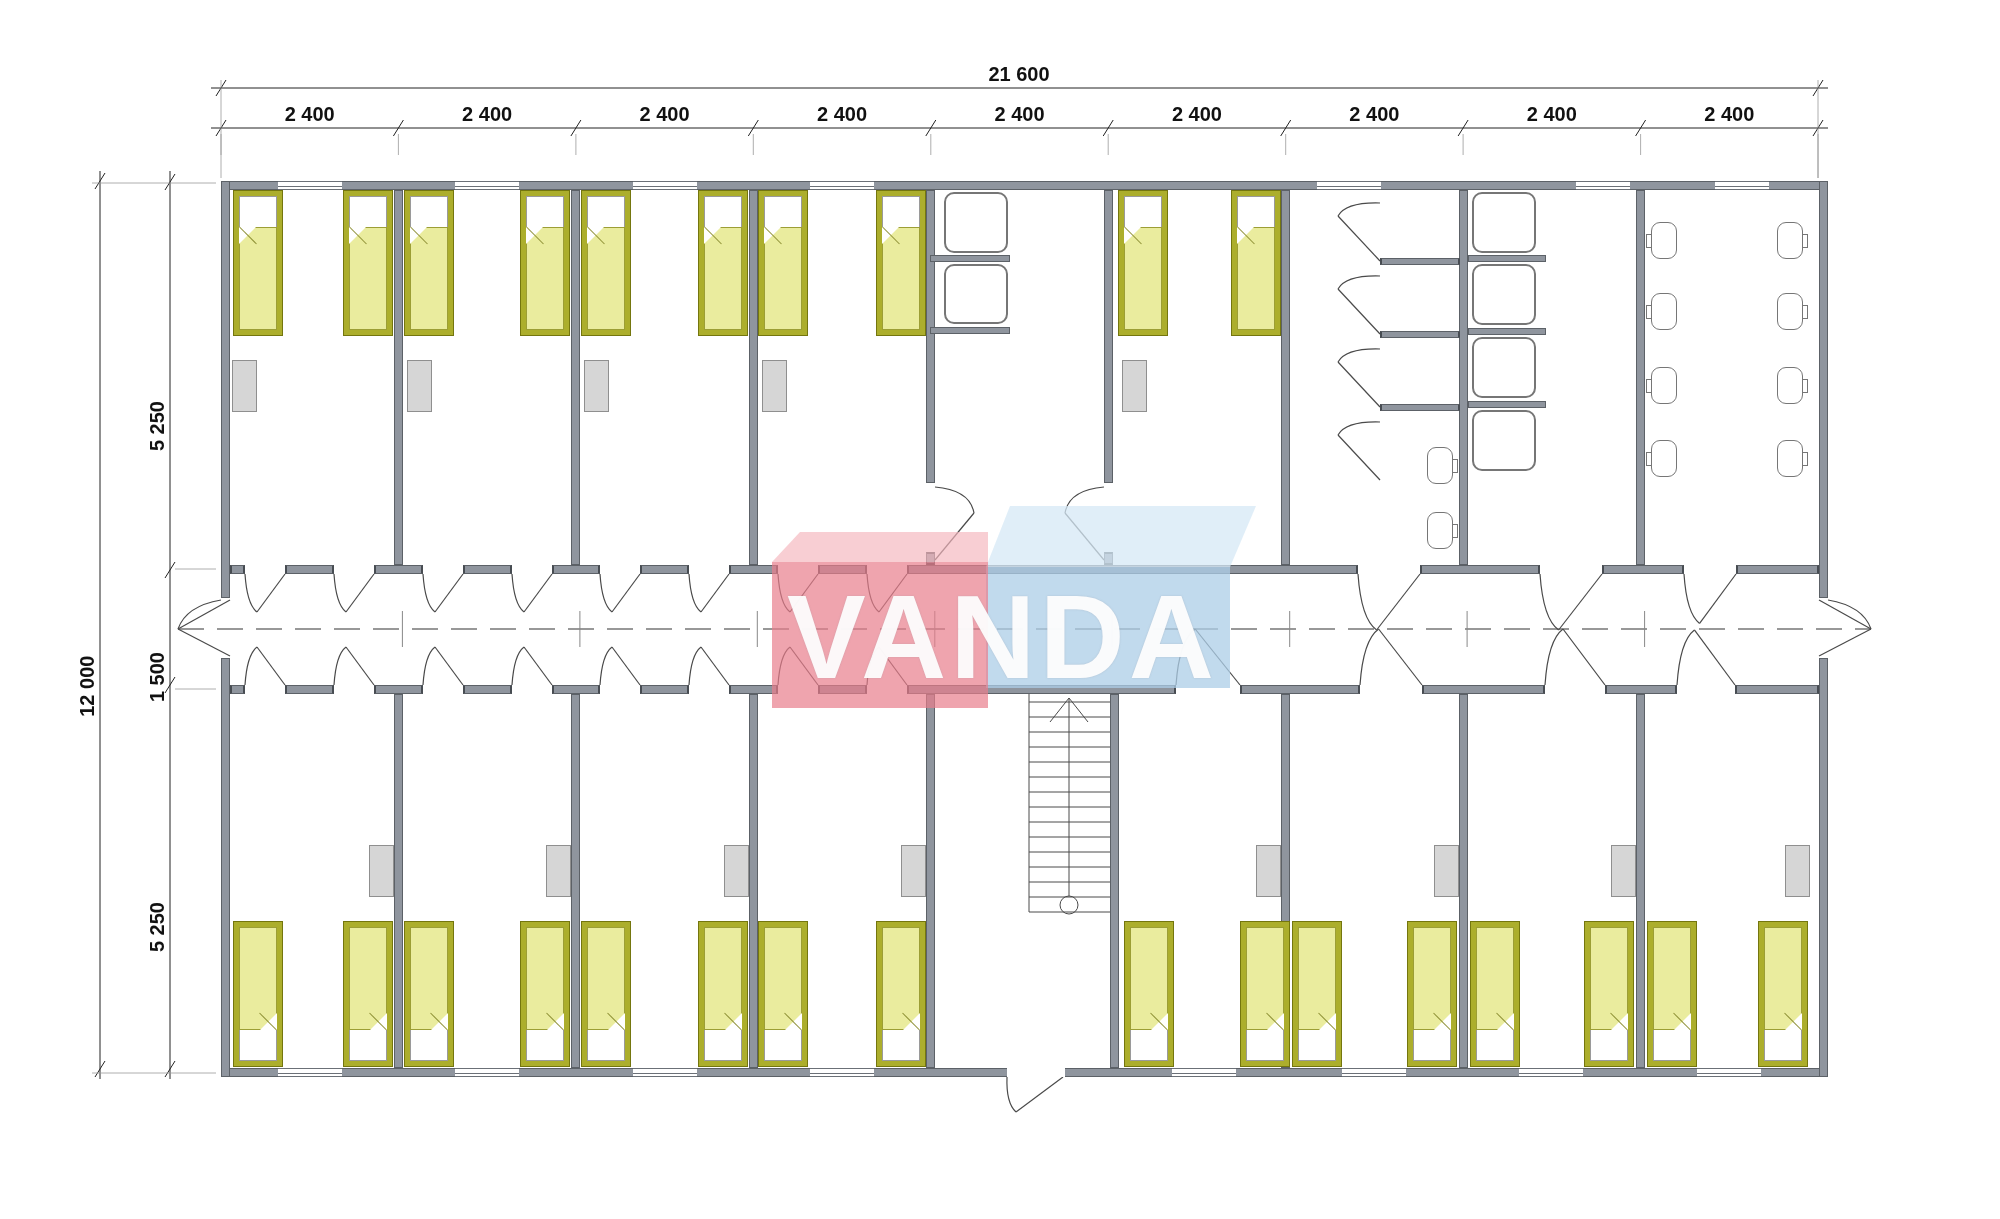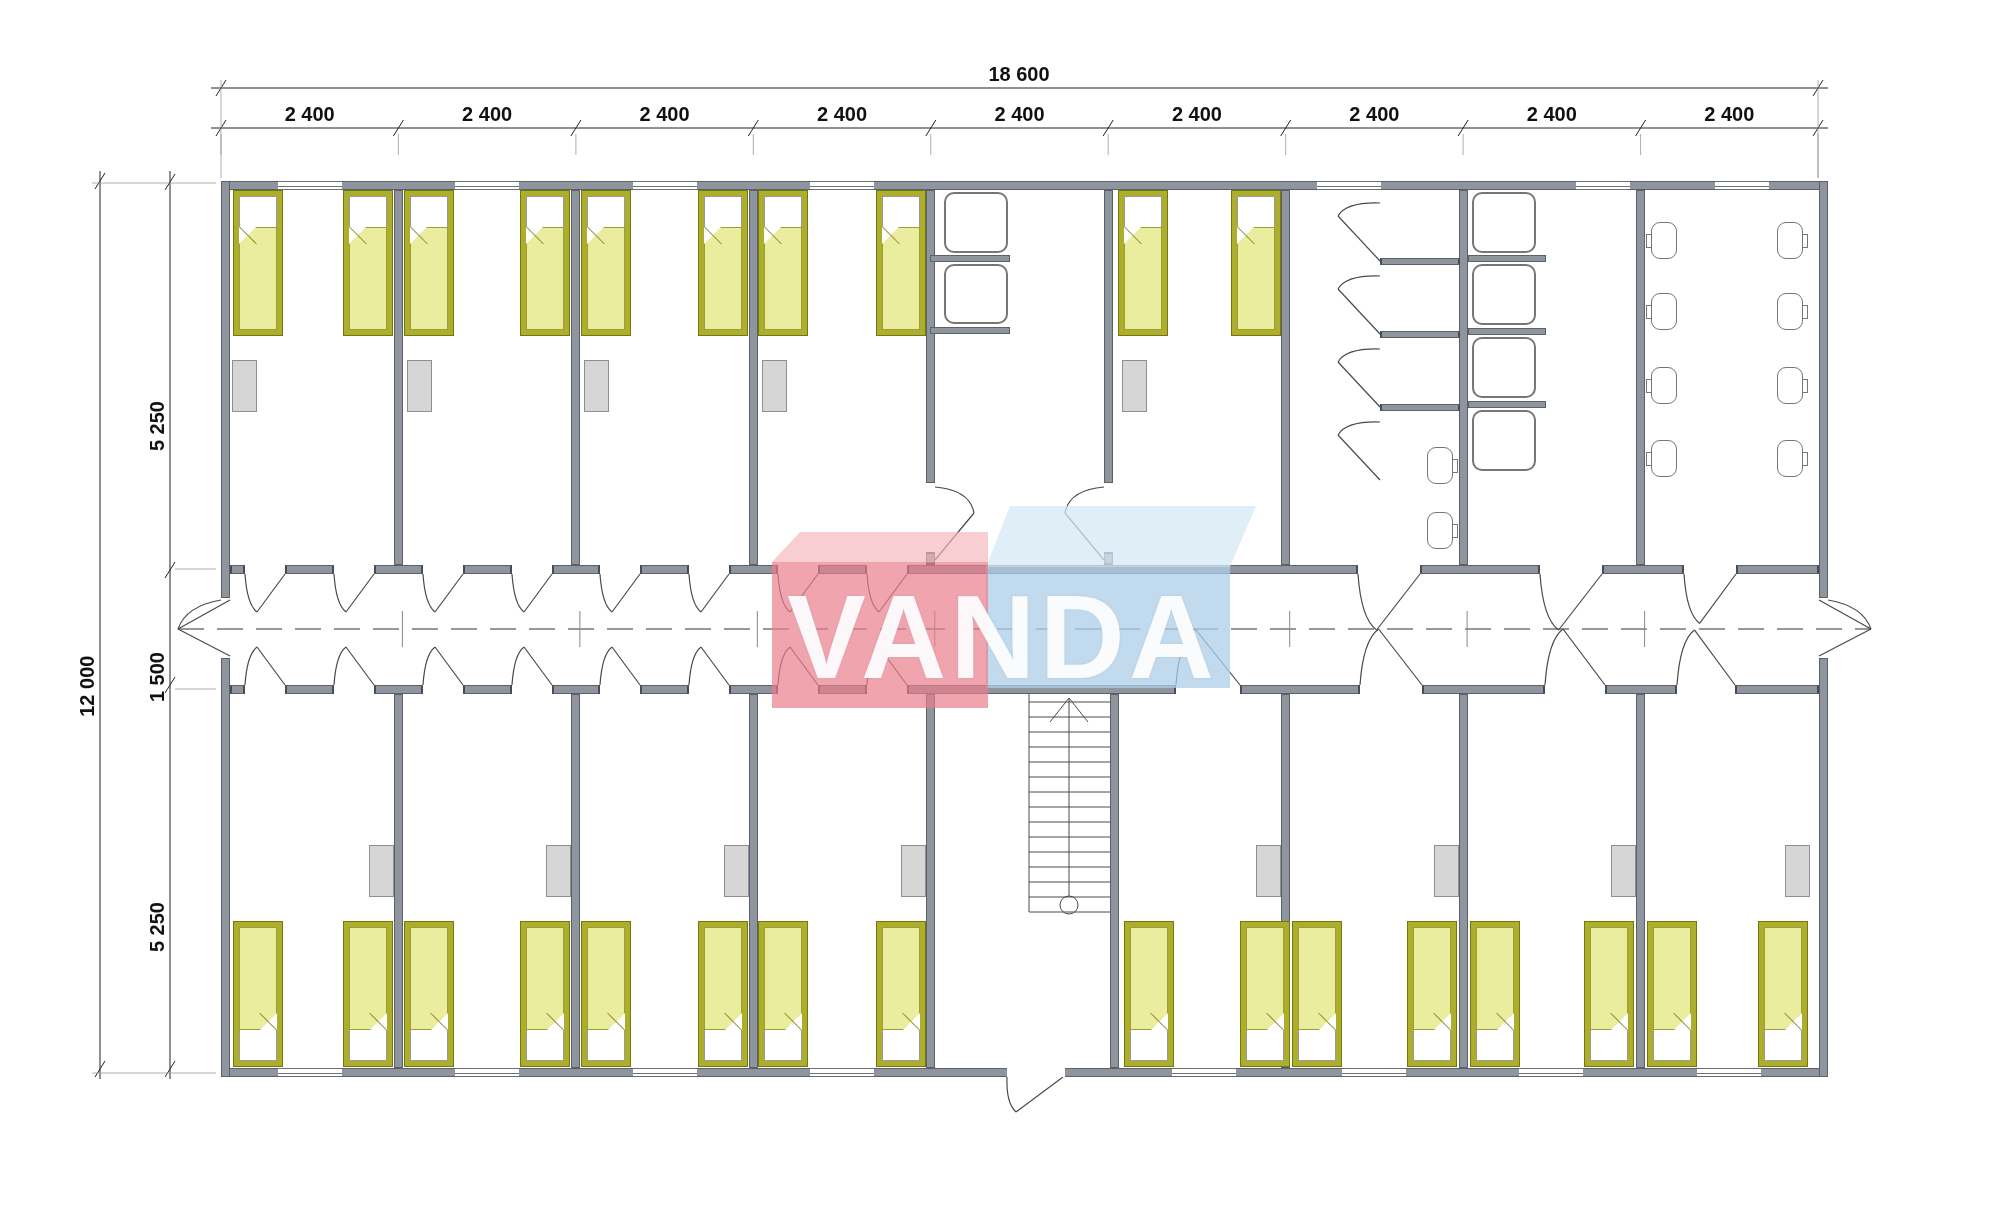--- a/index.html
+++ b/index.html
@@ -507,21 +507,21 @@
       <div class="toilet-bowl" style="left: 1777px; top: 222px; width: 26px; height: 37px;"></div>
       <div class="toilet-tank" style="left: 1802px; top: 233.5px; width: 6px; height: 14px;"></div>
       <div class="toilet-bowl" style="left: 1777px; top: 293px; width: 26px; height: 37px;"></div>
       <div class="toilet-tank" style="left: 1802px; top: 304.5px; width: 6px; height: 14px;"></div>
       <div class="toilet-bowl" style="left: 1777px; top: 367px; width: 26px; height: 37px;"></div>
       <div class="toilet-tank" style="left: 1802px; top: 378.5px; width: 6px; height: 14px;"></div>
       <div class="toilet-bowl" style="left: 1777px; top: 440px; width: 26px; height: 37px;"></div>
       <div class="toilet-tank" style="left: 1802px; top: 451.5px; width: 6px; height: 14px;"></div>
     </div>
   <div id="dims-layer">
-    <div class="dimlabel" style="left: 1019px; top: 63px;">18 600</div>
+    <div class="dimlabel" style="left: 1019px; top: 63px;">21 600</div>
     <div class="dimlabel-v" style="left: 76px; top: 625px;">12 000</div>
     <div class="dimlabel-v" style="left: 146px; top: 376px;">5 250</div>
     <div class="dimlabel-v" style="left: 146px; top: 627px;">1 500</div>
     <div class="dimlabel-v" style="left: 146px; top: 877px;">5 250</div>
   <div class="dimlabel" style="left: 309.7px; top: 103px;">2 400</div>
       <div class="dimlabel" style="left: 487.15px; top: 103px;">2 400</div>
       <div class="dimlabel" style="left: 664.6px; top: 103px;">2 400</div>
       <div class="dimlabel" style="left: 842.05px; top: 103px;">2 400</div>
       <div class="dimlabel" style="left: 1019.5px; top: 103px;">2 400</div>
       <div class="dimlabel" style="left: 1196.95px; top: 103px;">2 400</div>

